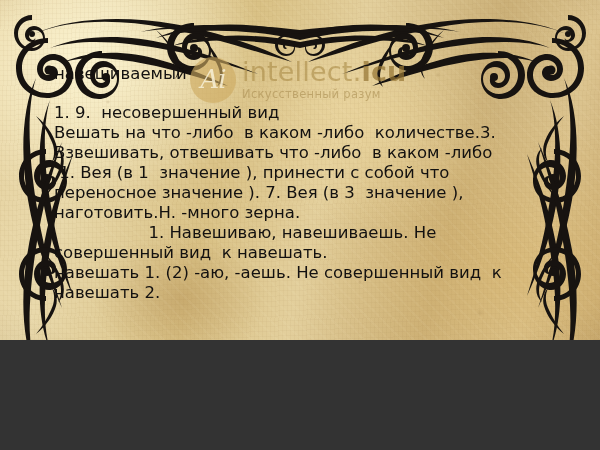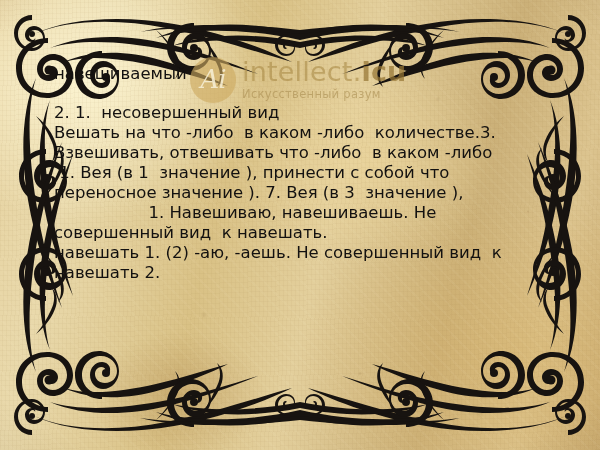--- a/index.html
+++ b/index.html
@@ -4,21 +4,21 @@
 <style>
   html, body {
     margin: 0;
     padding: 0;
     background: #333;
   }
 
   .page {
     position: relative;
     width: 600px;
-    height: 450px;
+    height: 340px;
     overflow: hidden;
     font-family: "DejaVu Sans", sans-serif;
     
     background-color: #ddc489;
     background-image:
       radial-gradient(ellipse 260px 200px at 14% 18%, rgba(255,248,215,0.85) 0%, rgba(255,245,205,0.0) 70%),
       radial-gradient(ellipse 300px 230px at 86% 80%, rgba(214,178,106,0.55) 0%, rgba(214,178,106,0.0) 72%),
       radial-gradient(ellipse 180px 150px at 62% 36%, rgba(236,214,156,0.7) 0%, rgba(236,214,156,0) 70%),
       radial-gradient(ellipse 120px 90px at 30% 88%, rgba(168,128,68,0.35) 0%, rgba(168,128,68,0) 72%),
       linear-gradient(104deg, #e6d2a0 0%, #e9d9ab 16%, #d9c185 38%, #e3cf9c 54%, #cbb078 74%, #dcc48f 88%, #c9ab72 100%);
@@ -294,25 +294,26 @@
     </div>
     <div class="wm-text">
       <div class="wm-title"><span>intellect.</span><b>icu</b></div>
       <div class="wm-sub">Искусственный  разум</div>
     </div>
   </div>
 
   <div class="content">
     <div class="headword">навешиваемый</div>
     <div class="body-block">
-      <div class="body-line">2. 1.  несовершенный вид</div>
+      <div class="body-line">1. 9.  несовершенный вид</div>
       <div class="body-line">Вешать на что -либо  в каком -либо  количестве.3.</div>
       <div class="body-line">Взвешивать, отвешивать что -либо  в каком -либо</div>
       <div class="body-line"> 1. Вея (в 1  значение ), принести с собой что</div>
       <div class="body-line">переносное значение ). 7. Вея (в 3  значение ),</div>
+      <div class="body-line">наготовить.Н. -много зерна.</div>
       <div class="body-line">                  1. Навешиваю, навешиваешь. Не</div>
       <div class="body-line">совершенный вид  к навешать.</div>
       <div class="body-line">навешать 1. (2) -аю, -аешь. Не совершенный вид  к</div>
       <div class="body-line">навешать 2.</div>
     </div>
   </div>
 
   <div class="vignette"></div>
 </div>
 

